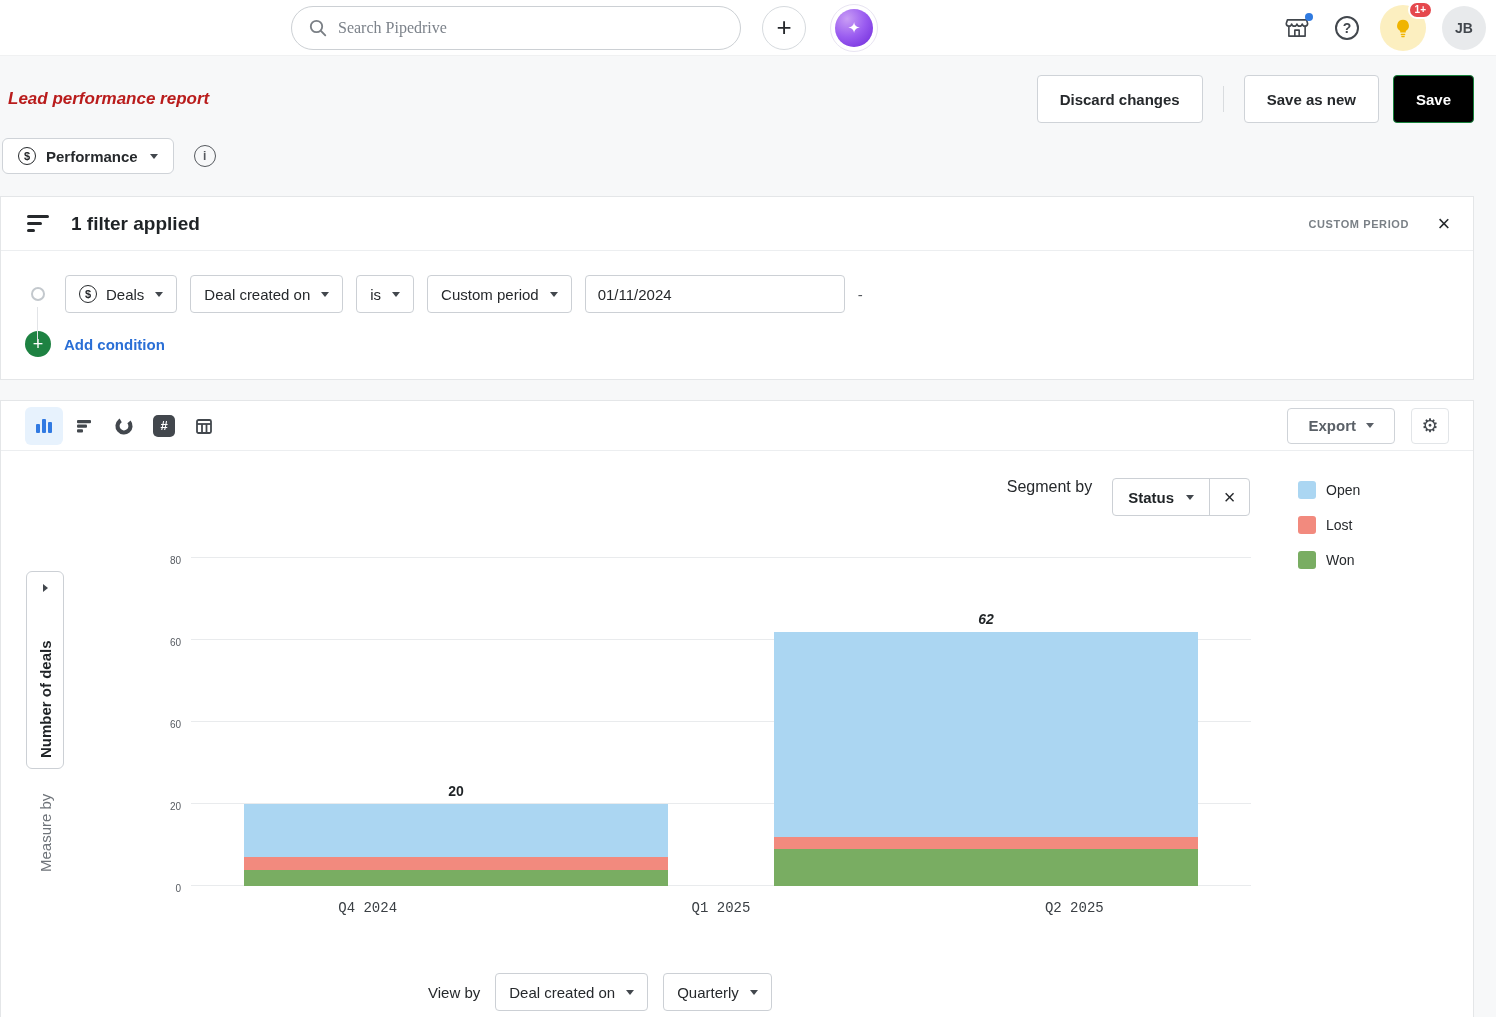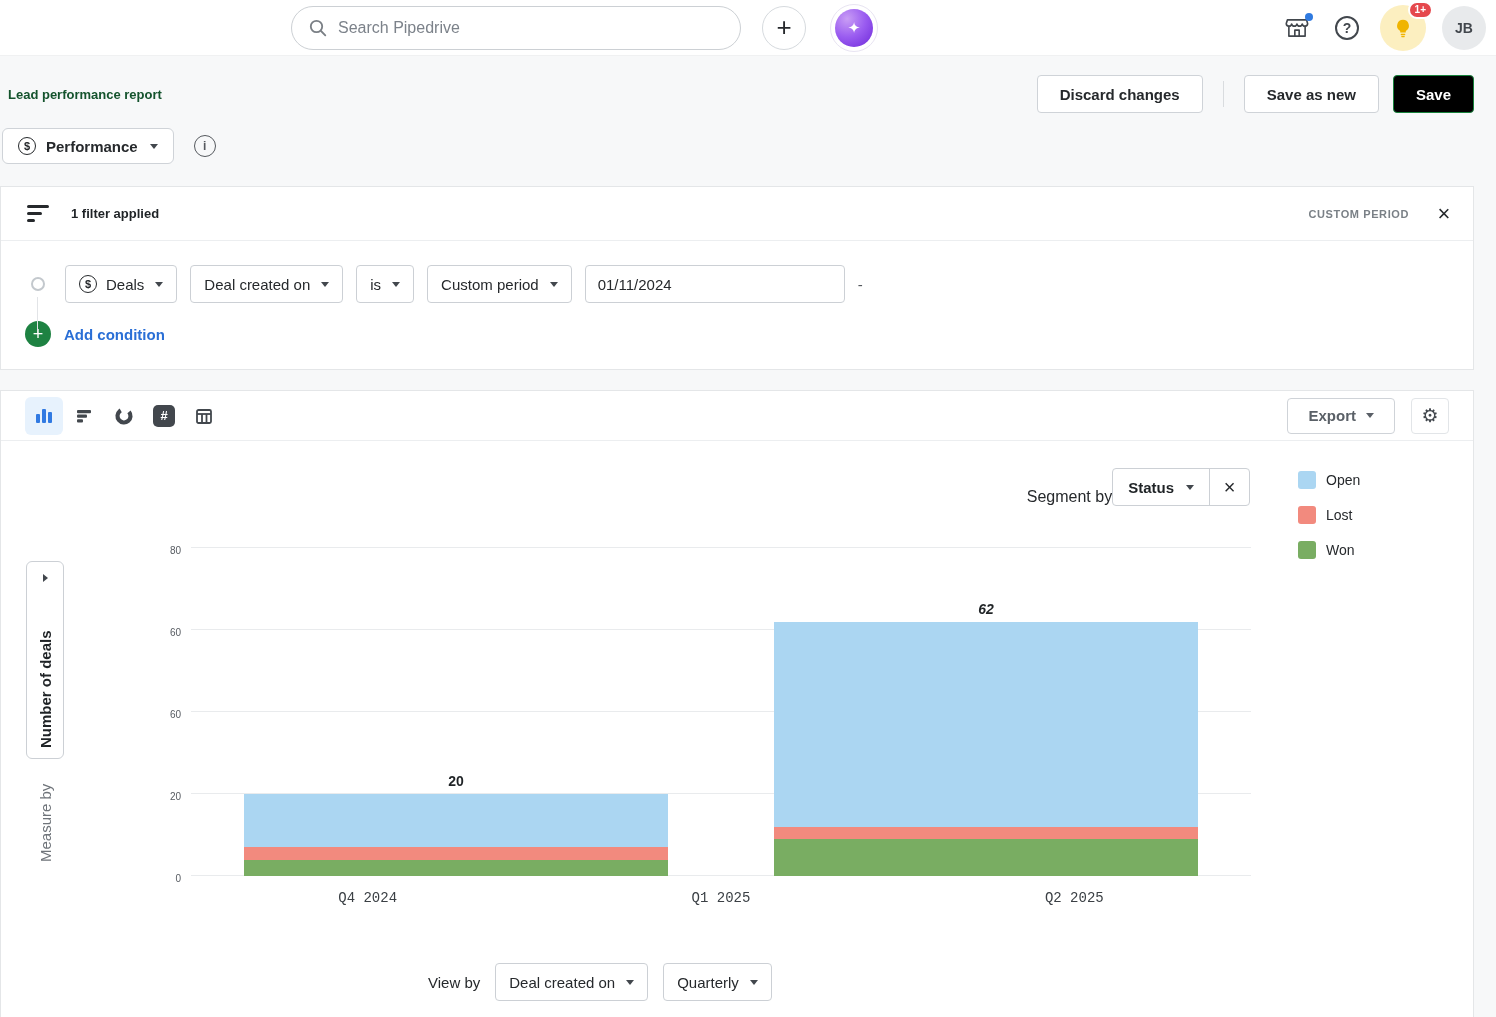--- a/index.html
+++ b/index.html
@@ -7,21 +7,21 @@
   body {
     font-family: "Liberation Sans", sans-serif;
     background:#f7f8f9; color:#26292c;
   }
   button { font-family: inherit; }
 
   
   .topbar { height:56px; background:#fff; display:flex; align-items:center; border-bottom:1px solid #f0f1f2; }
   .search { margin-left:291px; width:450px; height:44px; border:1px solid #ccd0d4; border-radius:22px;
             display:flex; align-items:center; padding:0 16px; gap:10px; background:#fff; }
-  .search input { border:none; outline:none; flex:1; font-size:16px; color:#26292c; background:transparent; font-family:Liberation Sans, sans-serif; }
+  .search input { border:none; outline:none; flex:1; font-size:16px; color:#26292c; background:transparent; font-family:Liberation Serif, serif; }
   .search input::placeholder { color:#7c828a; }
   .round-btn { width:44px; height:44px; border-radius:50%; border:1px solid #d6dade; background:#fff;
                margin-left:21px; display:flex; align-items:center; justify-content:center;
                font-size:26px; font-weight:400; color:#26292c; cursor:pointer; }
   .round-btn.ai { margin-left:24px; width:48px; height:48px; border-color:#e8e4f2; }
   .ai-blob { width:38px; height:38px; border-radius:50%;
              background: radial-gradient(circle at 32% 26%, #c99df5 0%, #9a5cf0 48%, #6d28d9 100%);
              display:flex; align-items:center; justify-content:center; color:#fff; font-size:15px; }
   .topbar-right { margin-left:auto; display:flex; align-items:center; gap:16px; padding-right:10px; }
   .icon-btn { position:relative; background:none; border:none; cursor:pointer;
@@ -31,24 +31,24 @@
               display:flex; align-items:center; justify-content:center; font-size:14px; font-weight:700; color:#42474d; }
   .bulb-btn { position:relative; width:46px; height:46px; border-radius:50%; background:#fcefc0; border:none;
               display:flex; align-items:center; justify-content:center; cursor:pointer; }
   .badge { position:absolute; top:-4px; right:-7px; background:#e5484d; color:#fff; font-size:10px; font-weight:700;
            padding:2px 5px; border-radius:9px; border:2px solid #fff; line-height:1; }
   .avatar { width:44px; height:44px; border-radius:50%; background:#e8eaec; border:none;
             font-size:14px; font-weight:700; color:#42474d; cursor:pointer; }
 
   
   .header-row { display:flex; align-items:center; padding:19px 22px 13px 8px; }
-  .title { font-size:13px; font-weight:700; color:#14532d; flex:1; }
+  .title { font-size:17px; font-weight:700; color:#b91c1c; flex:1;font-style:italic; }
   .header-actions { display:flex; align-items:center; gap:14px; }
   .btn { display:inline-flex; align-items:center; justify-content:center; gap:8px; background:#fff;
-         border:1px solid #cfd3d8; border-radius:4px; height:38px; padding:12px 22px;
+         border:1px solid #cfd3d8; border-radius:4px; height:48px; padding:12px 22px;
          font-size:15px; font-weight:600; color:#26292c; cursor:pointer; }
   .btn.green { background:#000000; border-color:#17823c; color:#fff; }
   .vdiv { width:1px; height:26px; background:#d9dcdf; margin:0 6px; }
 
   .type-row { display:flex; align-items:center; gap:20px; padding:2px 0 16px 2px; }
   .type-btn { height:36px; border-radius:6px; gap:10px; padding:0 15px; }
   .coin { width:18px; height:18px; border:1.5px solid #26292c; border-radius:50%; flex:none;
           display:flex; align-items:center; justify-content:center; font-size:11px; font-weight:700; color:#26292c; }
   .caret { width:0; height:0; border-left:4px solid transparent; border-right:4px solid transparent;
            border-top:5px solid #42474d; margin-left:2px; flex:none; }
@@ -56,21 +56,21 @@
           display:inline-flex; align-items:center; justify-content:center;
           font-size:12px; font-weight:700; color:#55595e; cursor:pointer; }
 
   
   .card { background:#fff; border:1px solid #e4e6e8; margin-right:22px; }
   .filter-card { margin-top:6px; }
   .filter-head { height:54px; display:flex; align-items:center; padding:0 10px 0 26px; border-bottom:1px solid #eceef0; }
   .filter-icon { display:flex; flex-direction:column; gap:4px; width:22px; }
   .filter-icon i { display:block; height:3px; background:#26292c; border-radius:2px; }
   .filter-icon i:nth-child(1){ width:22px; } .filter-icon i:nth-child(2){ width:15px; } .filter-icon i:nth-child(3){ width:8px; }
-  .filter-summary { margin-left:22px; font-size:13px; font-weight:700; color:#1f2326; flex:1; }
+  .filter-summary { margin-left:22px; font-size:19px; font-weight:700; color:#1f2326; flex:1; }
   .period-tag { font-size:11px; font-weight:700; letter-spacing:.6px; color:#7a8086; margin-right:16px; }
   .xbtn { width:38px; height:38px; background:none; border:none; font-size:22px; color:#26292c; cursor:pointer;
           display:flex; align-items:center; justify-content:center; }
 
   .filter-body { position:relative; padding:24px 24px 22px 64px; }
   .radio { position:absolute; left:30px; top:36px; width:14px; height:14px; border:2px solid #c3c8cd; border-radius:50%; background:#fff; cursor:pointer; }
   .connector { position:absolute; left:36px; top:56px; width:1px; height:36px; background:#e2e4e7; }
   .cond-row { display:flex; align-items:center; gap:13px; }
   .sel { height:38px; background:#fff; border:1px solid #ccd0d5; border-radius:4px; display:inline-flex;
          align-items:center; gap:9px; padding:0 13px; font-size:15px; color:#26292c; cursor:pointer; }
@@ -89,21 +89,21 @@
             display:flex; align-items:center; justify-content:center; cursor:pointer; }
   .ct-btn.active { background:#e7f2fd; }
   .hash-box { width:22px; height:22px; background:#42474d; border-radius:5px; color:#fff; font-size:13px; font-weight:700;
               display:flex; align-items:center; justify-content:center; }
   .export { margin-left:auto; height:36px; color:#5a6067; gap:8px; padding:0 20px; }
   .export .caret { border-top-color:#5a6067; }
   .gear-btn { width:38px; height:36px; margin-left:14px; background:#fff; border:1px solid #e2e5e8; border-radius:4px;
               font-size:19px; color:#42474d; cursor:pointer; }
 
   .chart-body { position:relative; height:580px; }
-  .segment-ctl { position:absolute; top:27px; right:223px; display:flex; align-items:flex-end; }
+  .segment-ctl { position:absolute; top:27px; right:223px; display:flex; align-items:flex-start; gap:20px; }
   .seg-label { font-size:16px; color:#26292c; }
   .seg-box { display:flex; align-items:stretch; border:1px solid #ccd0d5; border-radius:4px; height:38px; overflow:hidden; background:#fff; }
   .seg-main { display:flex; align-items:center; gap:10px; padding:0 15px; font-size:15px; font-weight:700;
               color:#1f2326; background:none; border:none; cursor:pointer; }
   .seg-x { width:40px; border:none; border-left:1px solid #ccd0d5; background:none; font-size:20px; color:#26292c; cursor:pointer; }
 
   .legend { position:absolute; left:1297px; top:30px; display:flex; flex-direction:column; gap:17px; }
   .leg-item { display:flex; align-items:center; gap:10px; cursor:pointer; }
   .swatch { width:18px; height:18px; border-radius:3px; flex:none; }
   .leg-label { font-size:14px; color:#26292c; }

